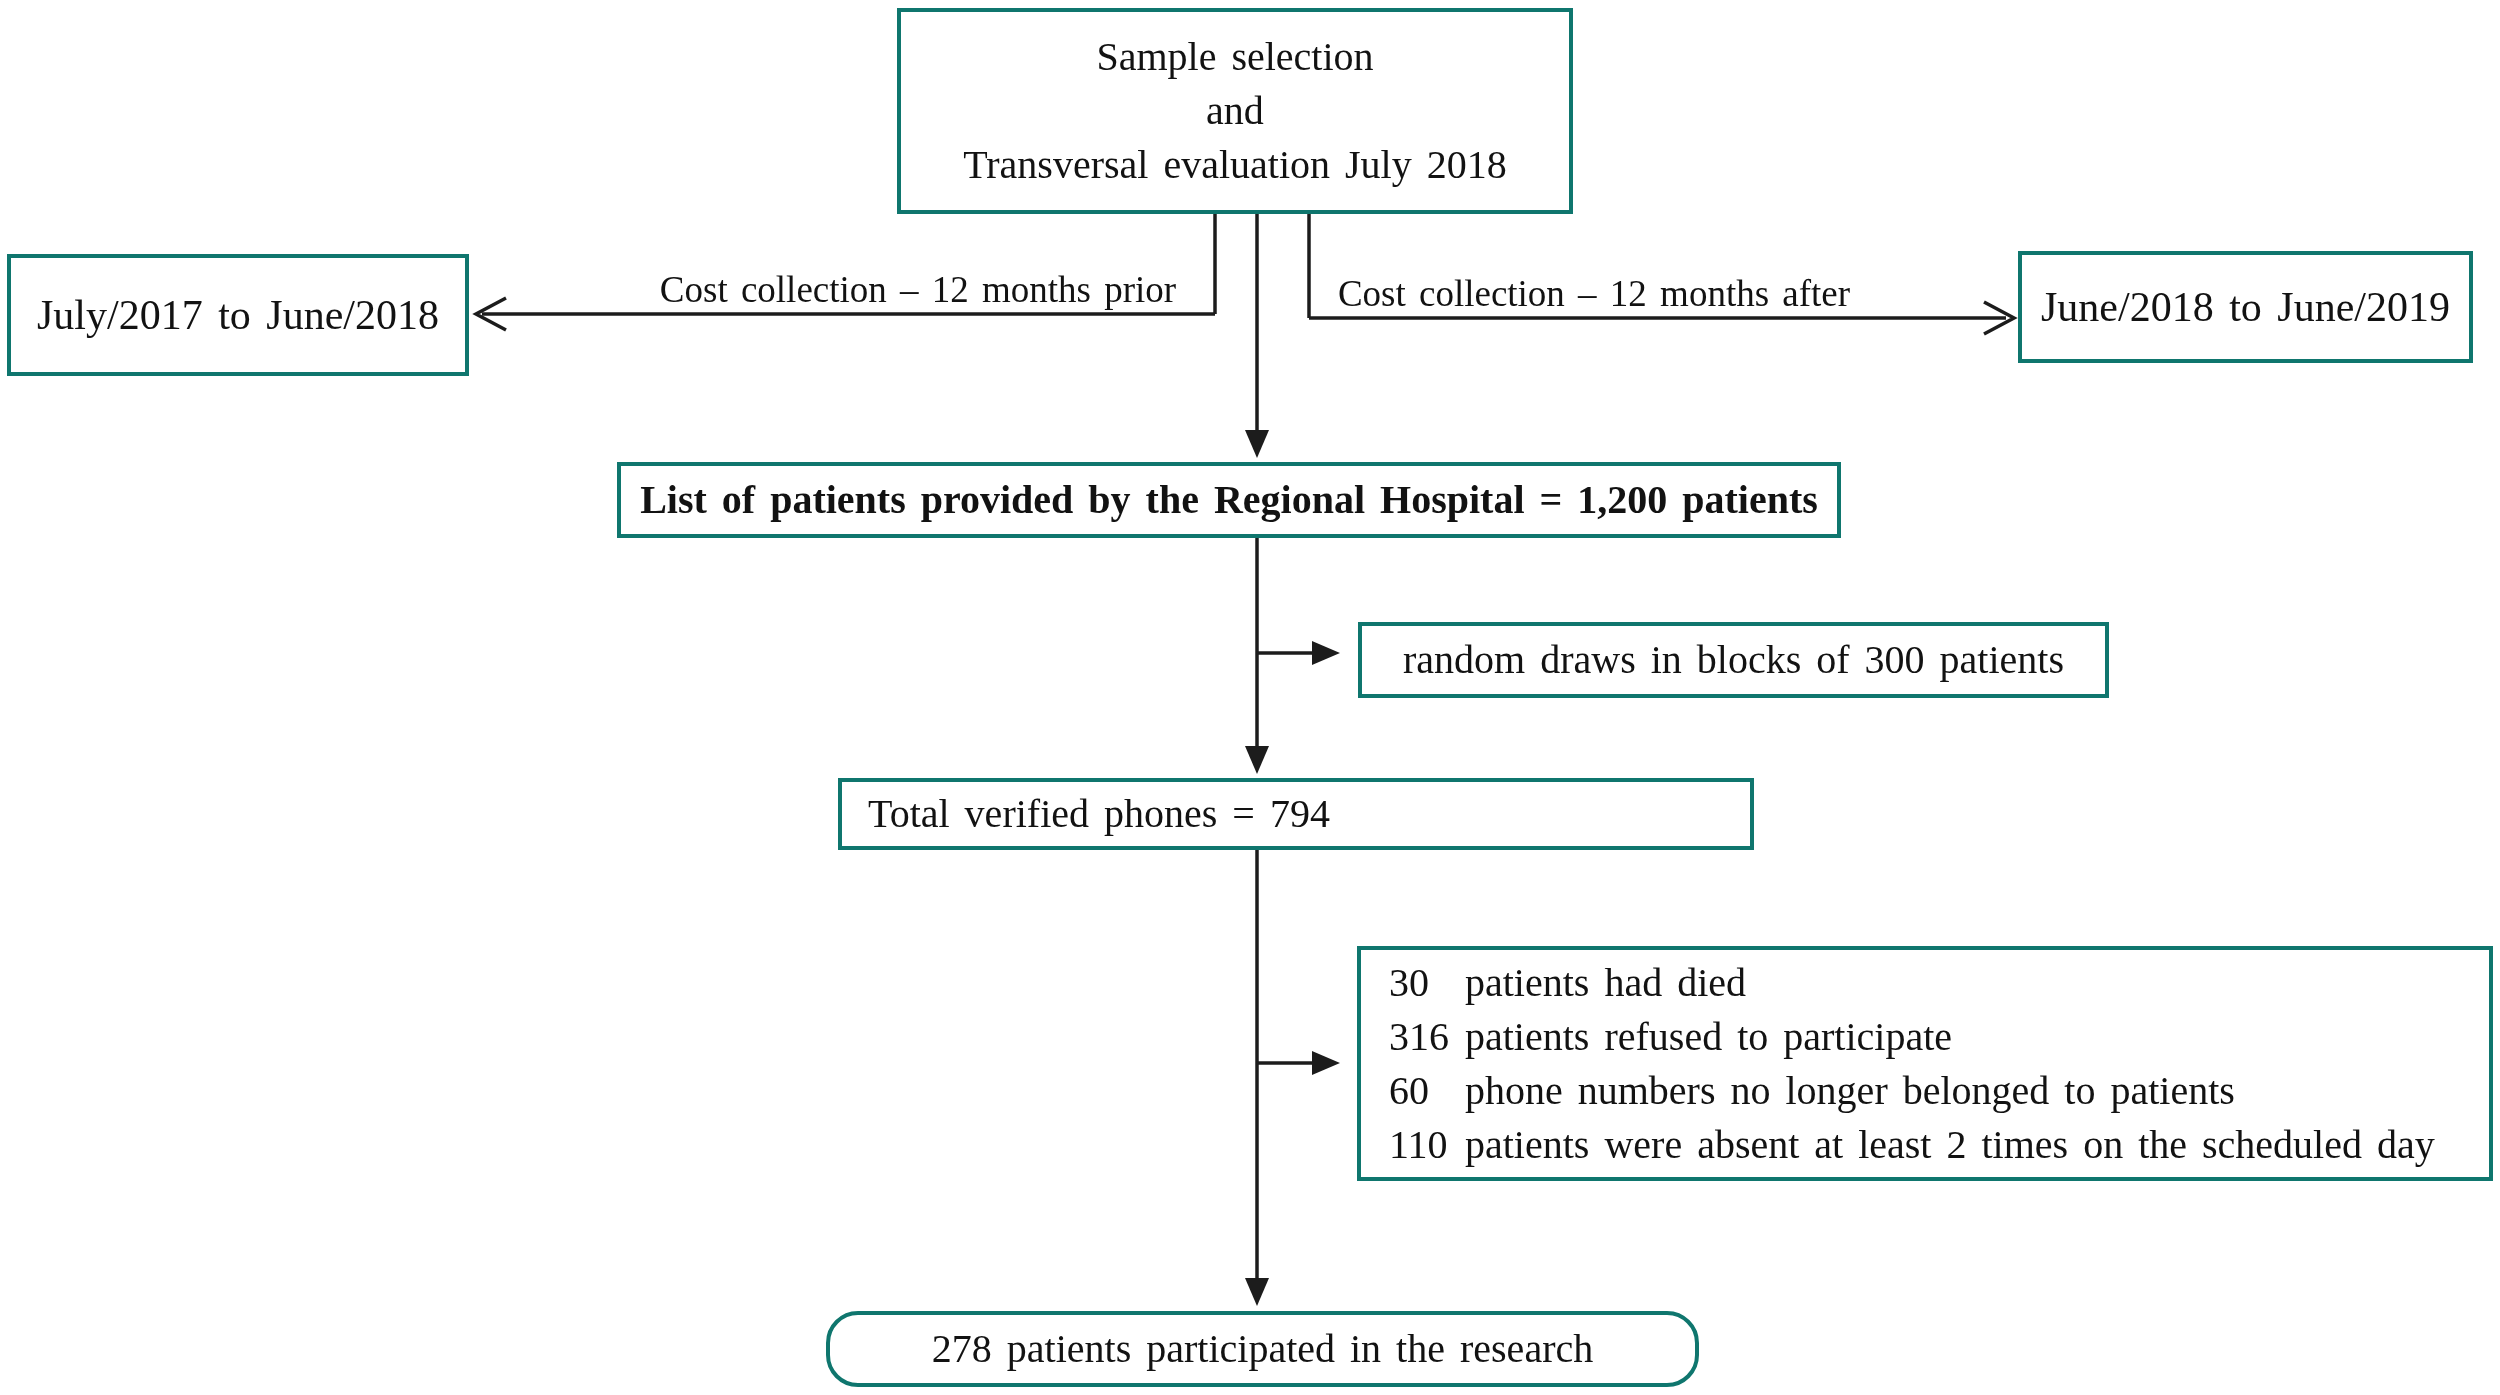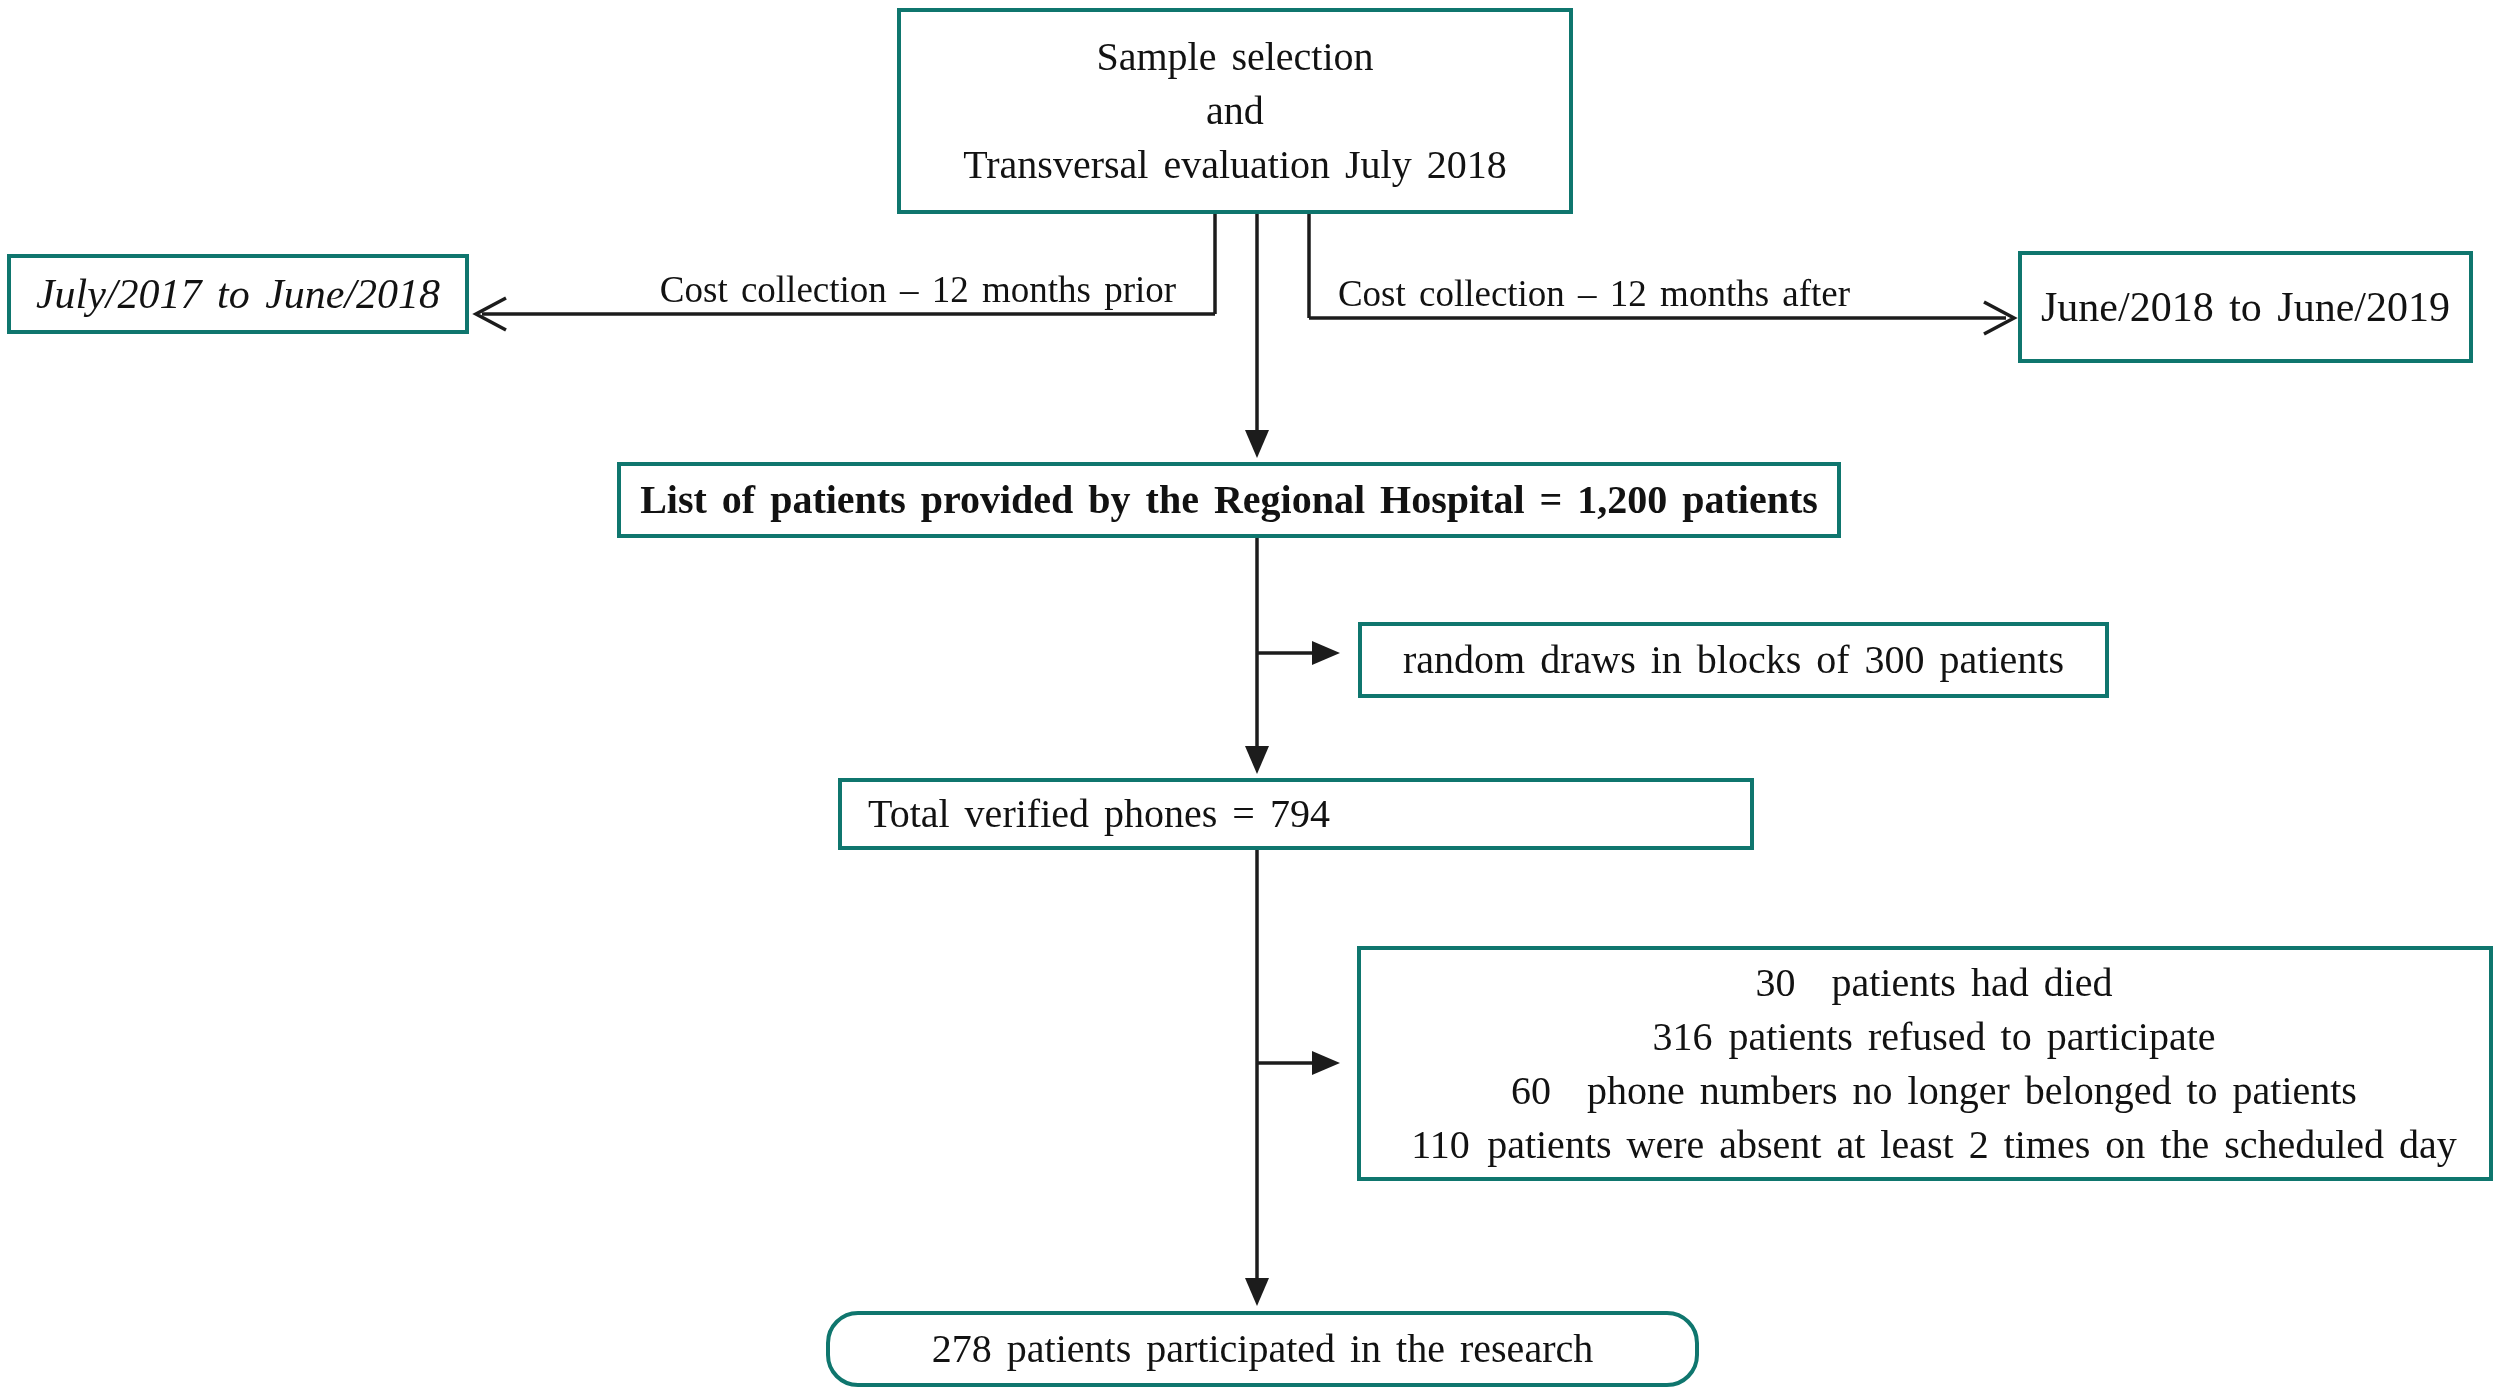--- a/index.html
+++ b/index.html
@@ -30,28 +30,28 @@
     background: #ffffff;
     display: flex;
     align-items: center;
     justify-content: center;
     text-align: center;
     font-size: 40px;
     line-height: 1.35;
     word-spacing: 5px;
   }
   .node-top        { left: 897px;  top: 8px;    width: 676px; height: 206px; font-size: 40px; }
-  .node-left       { left: 7px;    top: 254px;  width: 462px; height: 80px; font-size: 42px; font-style: italic; }
+  .node-left       { left: 7px;    top: 254px;  width: 462px; height: 122px; font-size: 42px; }
   .node-right      { left: 2018px; top: 251px;  width: 455px; height: 112px; font-size: 42px; }
   .node-list       { left: 617px;  top: 462px;  width: 1224px; height: 76px; font-size: 40px; font-weight: bold; }
   .node-random     { left: 1358px; top: 622px;  width: 751px;  height: 76px; font-size: 40px; }
   .node-verified   { left: 838px;  top: 778px;  width: 916px;  height: 72px; font-size: 40px;
                      justify-content: flex-start; text-align: left; padding-left: 26px; }
   .node-exclusions { left: 1357px; top: 946px;  width: 1136px; height: 235px; font-size: 40px;
-                     flex-direction: column; align-items: center; justify-content: center;
+                     flex-direction: column; align-items: flex-start; justify-content: center;
                      text-align: left; padding: 6px 10px 6px 28px; }
   .node-bottom     { left: 826px;  top: 1311px; width: 873px;  height: 76px; font-size: 40px; border-radius: 32px; }
   .excl-row {
     display: flex;
     flex-direction: row;
     line-height: 54px;
     white-space: nowrap;
   }
   .excl-num {
     width: 76px;

